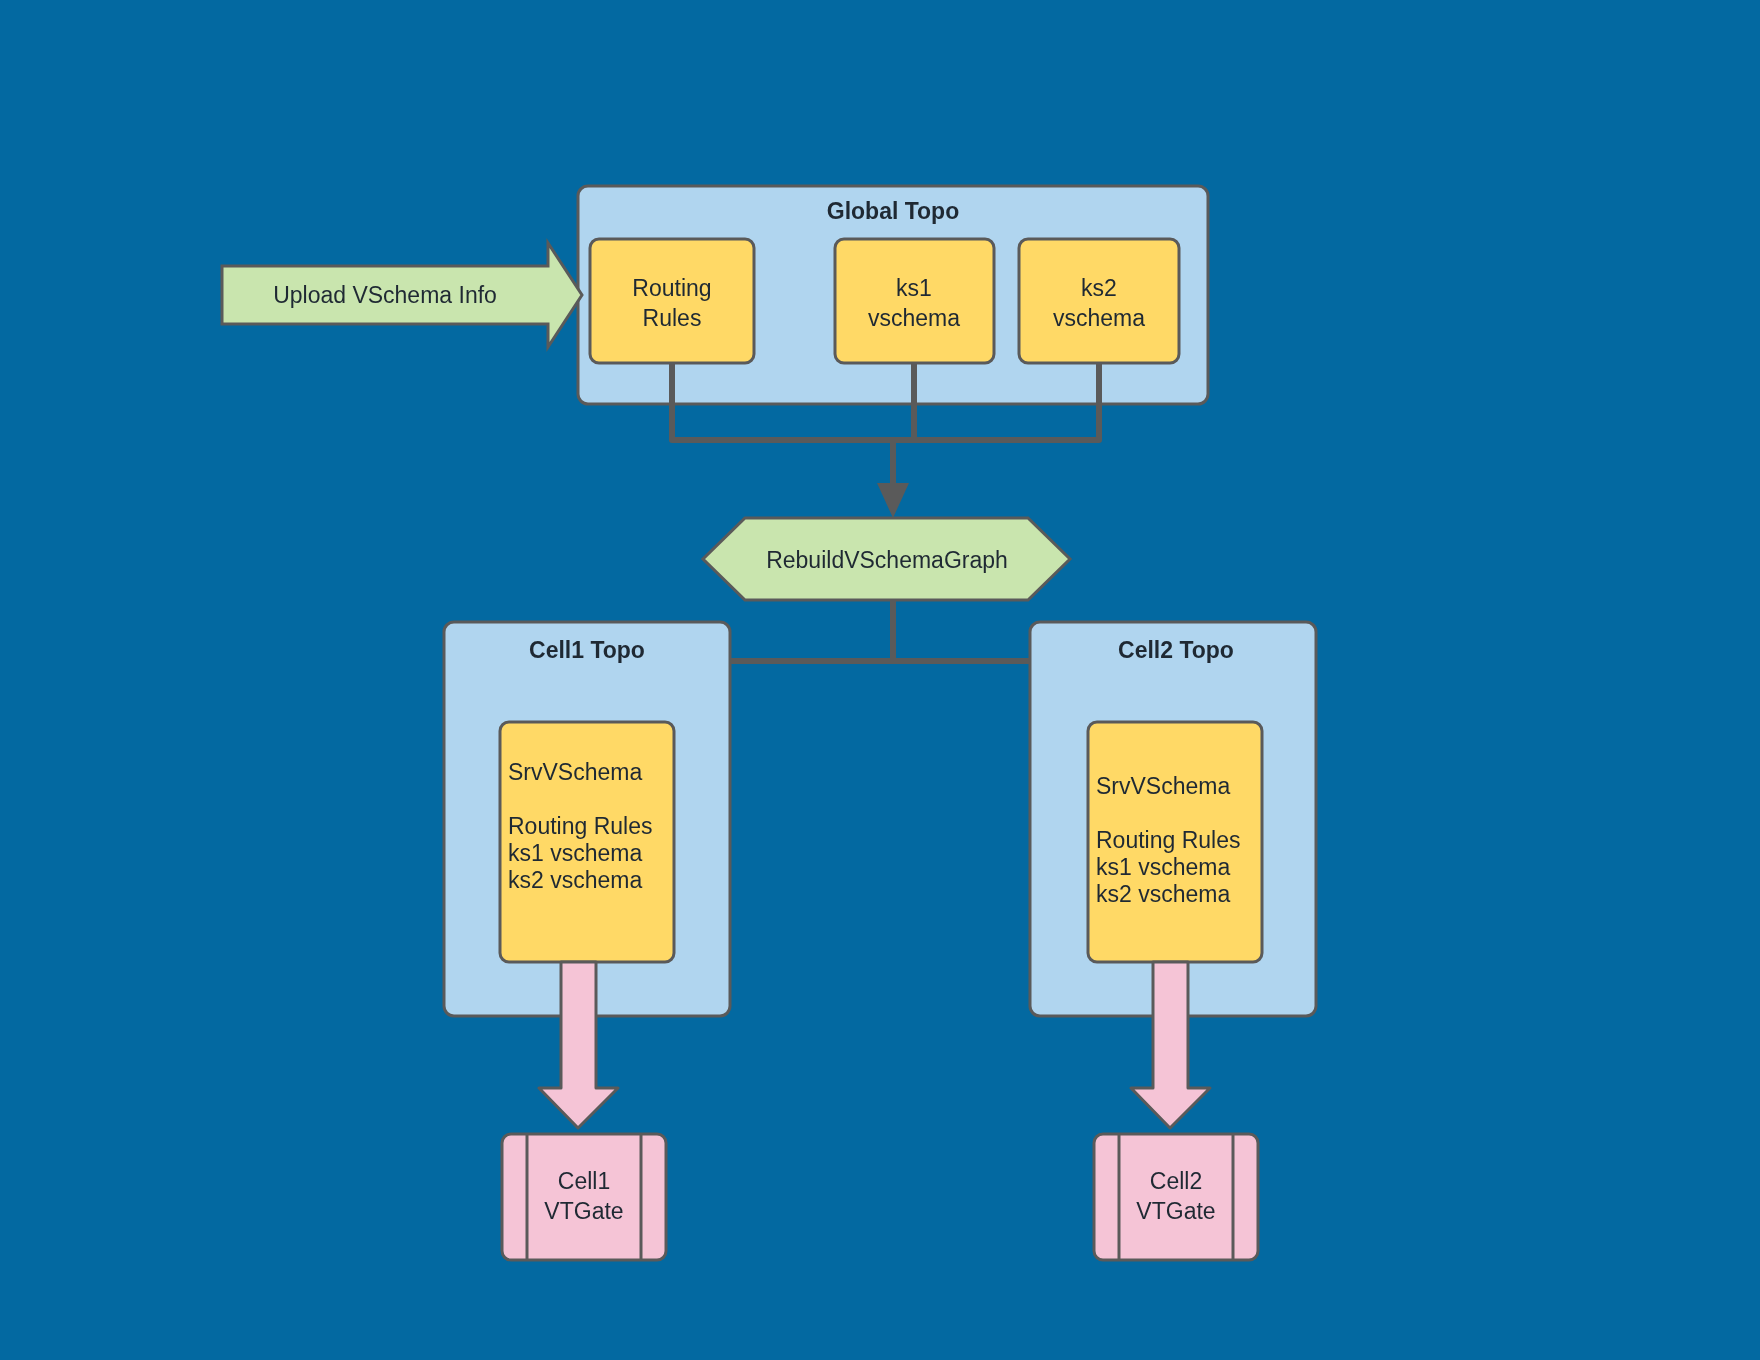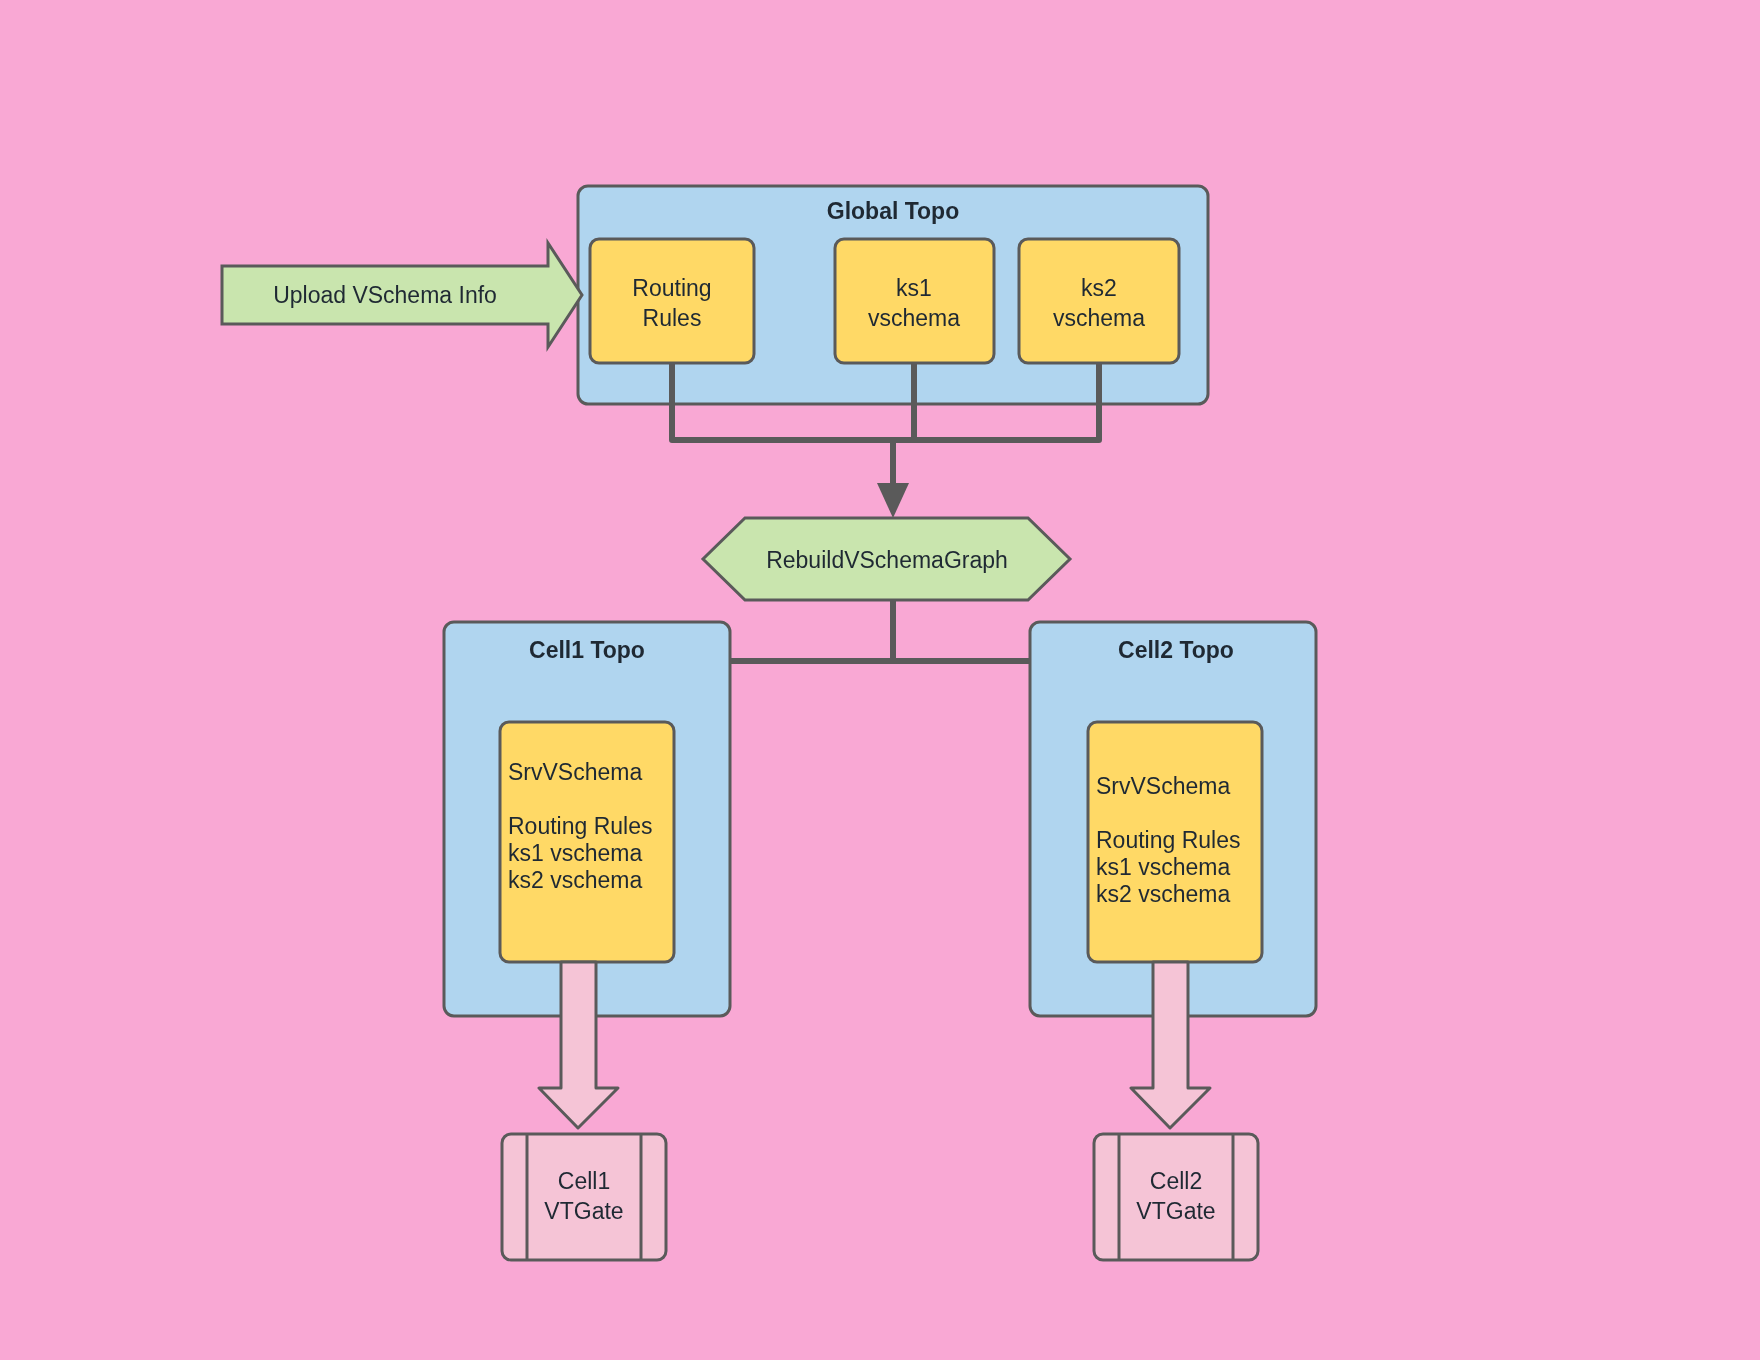--- a/index.html
+++ b/index.html
@@ -10,21 +10,21 @@
   body {
     width: 1760px;
     height: 1360px;
     font-family: "Liberation Sans", sans-serif;
     overflow: hidden;
   }
   #stage {
     position: relative;
     width: 1760px;
     height: 1360px;
-    background: #f9a8d4;
+    background: #0369a1;
   }
   svg#diagram {
     position: absolute;
     top: 0;
     left: 0;
     width: 1760px;
     height: 1360px;
   }
   .node-text {
     font-family: "Liberation Sans", sans-serif;

